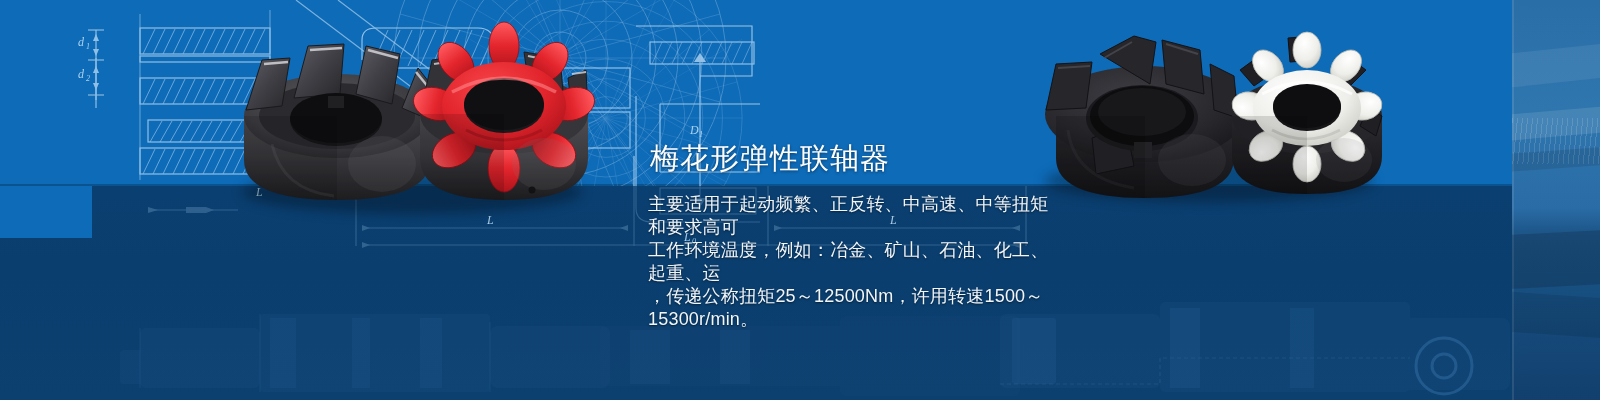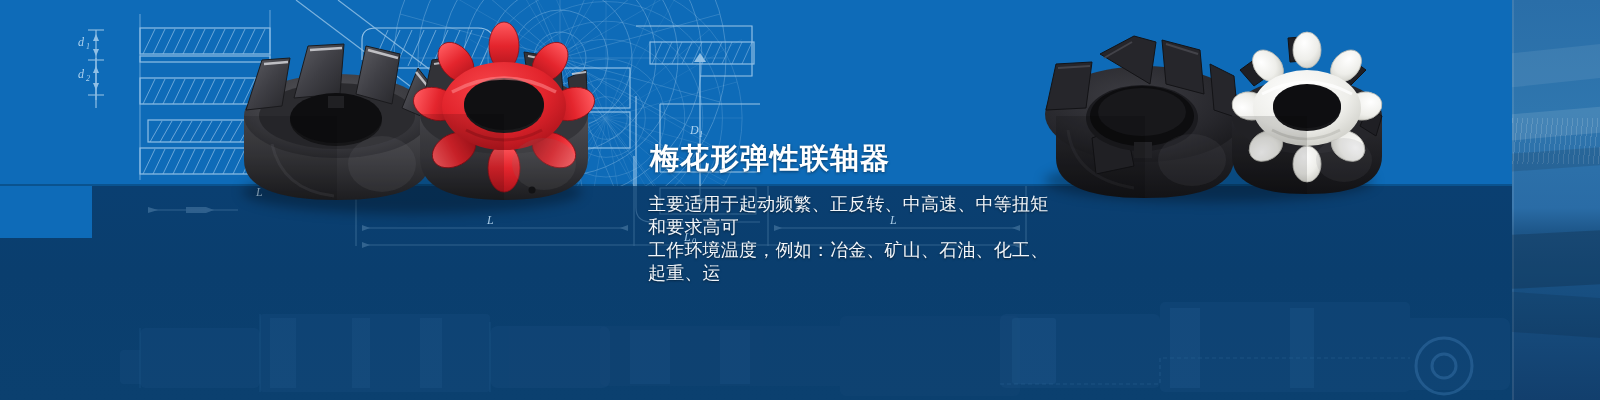--- a/index.html
+++ b/index.html
@@ -33,21 +33,21 @@
 
   
   .blueprint{position:absolute;left:0;top:0;width:1600px;height:400px;}
 
   
   .ghost{position:absolute;opacity:.5;}
 
   
   .title{
     position:absolute;left:650px;top:139px;
-    color:#ffffff;font-size:29px;font-weight:bold;letter-spacing:1px;
+    color:#ffffff;font-size:29px;font-weight:normal;letter-spacing:1px;
     text-shadow:0 1px 3px rgba(0,0,0,.45);white-space:nowrap;
   }
   .desc{
     position:absolute;left:648px;top:193px;width:404px;
     color:#f2f6fa;font-size:18px;line-height:23px;letter-spacing:.2px;
     text-shadow:0 1px 2px rgba(0,0,0,.5);
   }
   .desc p{margin:0;}
   .desc p.indent{text-indent:0;}
 
@@ -467,20 +467,21 @@
       <path d="M14 92 L14 132 Q14 170 89 170 L89 92 Z" fill="#000" opacity=".13"></path>
       <ellipse cx="126" cy="136" rx="28" ry="22" fill="#6d6d75" opacity=".13"></ellipse>
     </svg>
   </div>
 
   <div class="title">梅花形弹性联轴器</div>
 
   <div class="desc">
     <p>主要适用于起动频繁、正反转、中高速、中等扭矩和要求高可</p>
     <p>工作环境温度，例如：冶金、矿山、石油、化工、起重、运</p>
+    <p class="indent">，传递公称扭矩25～12500Nm，许用转速1500～15300r/min。</p>
   </div>
 
   <div class="right-strip">
     <div class="edgeline"></div>
     <div class="sh sh1"></div>
     <div class="fibers"></div>
     <div class="sh sh2"></div>
     <div class="sh sh3"></div>
     <div class="sh sh4"></div>
     <div class="sh sh5"></div>

